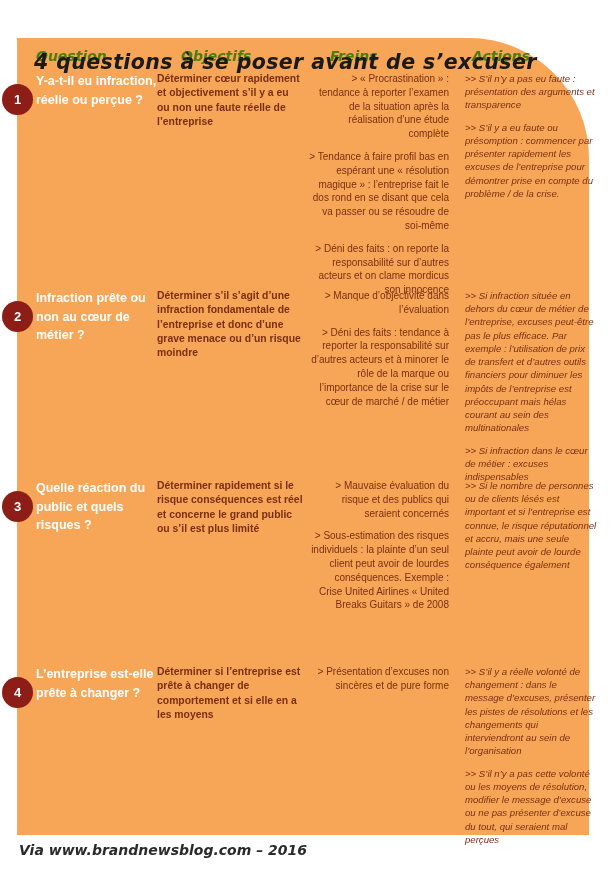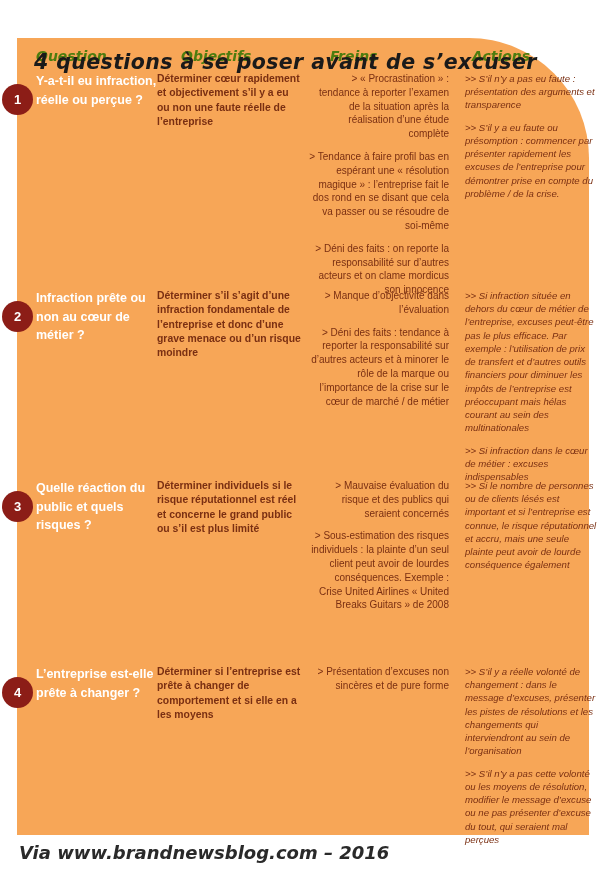--- a/index.html
+++ b/index.html
@@ -130,21 +130,21 @@
   .para:last-child { margin-bottom: 0; }
 
   
   .footer {
     position: absolute;
     left: 19px;
     top: 842px;
     font-family: "DejaVu Sans", sans-serif;
     font-style: italic;
     font-weight: bold;
-    font-size: 18px;
+    font-size: 14px;
     color: #2a2a2a;
     z-index: 5;
   }
 </style>
 </head>
 <body>
 
 <div class="panel"></div>
 
 <div class="title">4 questions à se poser avant de s’excuser</div>
@@ -179,21 +179,21 @@
   </div>
   <div class="cell actions">
     <p class="para">&gt;&gt; Si infraction située en dehors du cœur de métier de l’entreprise, excuses peut-être pas le plus efficace. Par exemple : l’utilisation de prix de transfert et d’autres outils financiers pour diminuer les impôts de l’entreprise est préoccupant  mais hélas courant au sein des multinationales</p>
     <p class="para">&gt;&gt; Si infraction dans le cœur de métier : excuses indispensables</p>
   </div>
 </div>
 
 <div class="row r2">
   <div class="badge">3</div>
   <div class="cell question">Quelle réaction du public et quels risques ?</div>
-  <div class="cell objectifs">Déterminer individuels si le risque réputationnel est réel et concerne le grand public ou s’il est plus limité</div>
+  <div class="cell objectifs">Déterminer rapidement si le risque conséquences est réel et concerne le grand public ou s’il est plus limité</div>
   <div class="cell freins">
     <p class="para">&gt; Mauvaise évaluation du risque et des publics qui seraient concernés</p>
     <p class="para">&gt; Sous-estimation des risques individuels : la plainte d’un seul client peut avoir de lourdes conséquences. Exemple : Crise United Airlines « United Breaks Guitars » de 2008</p>
   </div>
   <div class="cell actions">
     <p class="para">&gt;&gt; Si le nombre de personnes ou de clients lésés est important et si l’entreprise est connue, le risque réputationnel et accru, mais une seule plainte peut avoir de lourde conséquence également</p>
   </div>
 </div>
 
 <div class="row r3">

